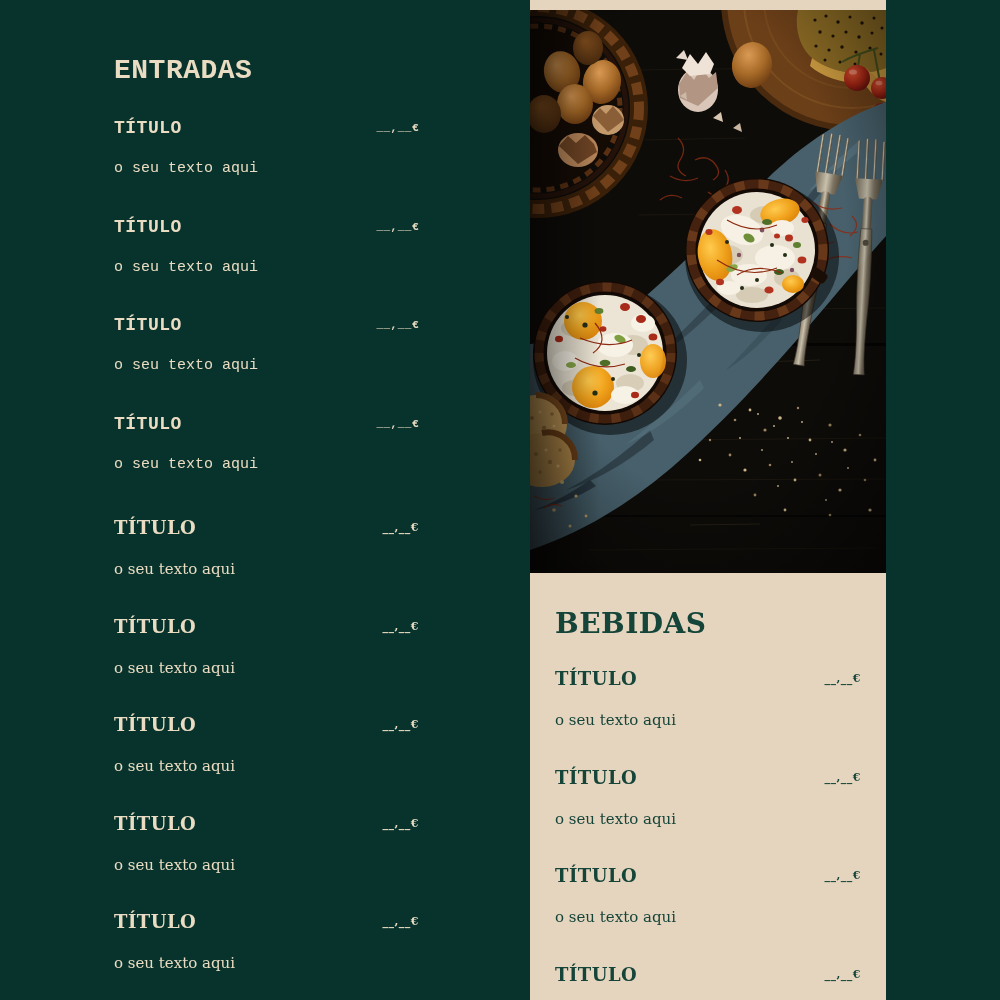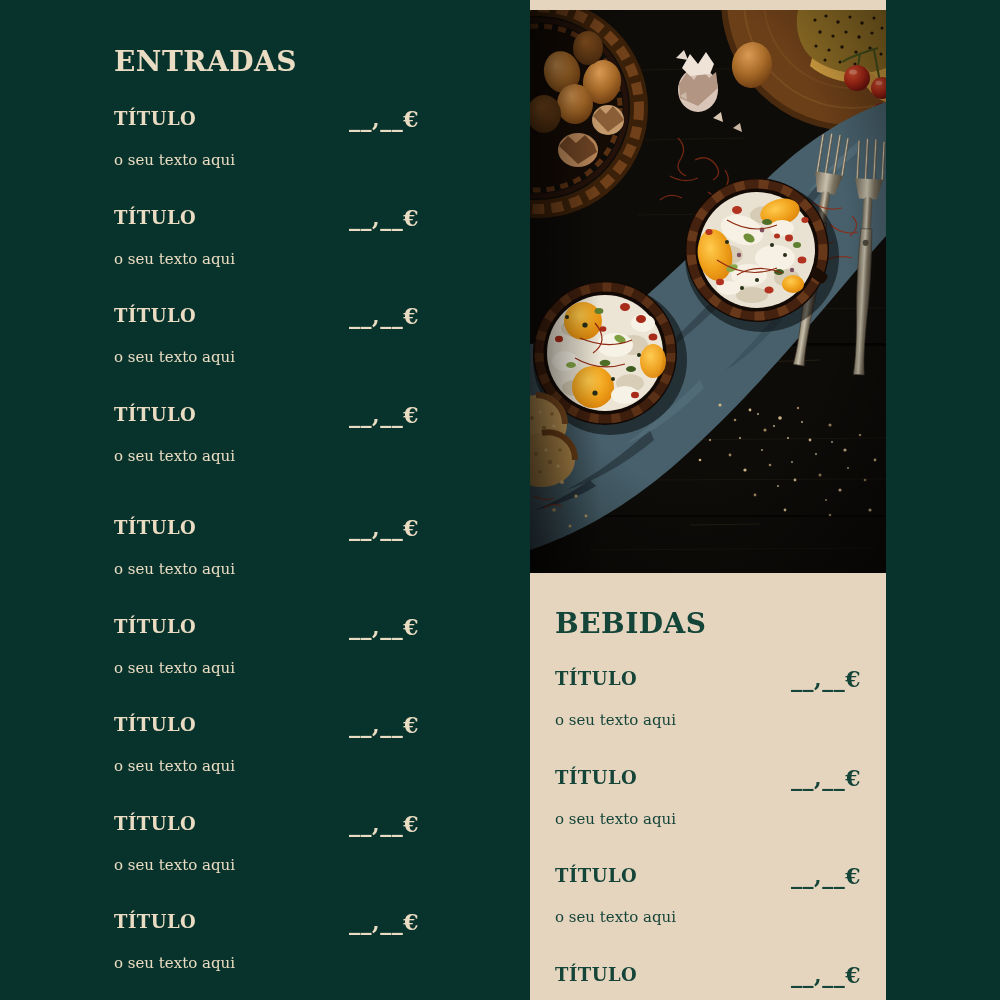--- a/index.html
+++ b/index.html
@@ -13,21 +13,21 @@
   
   .right-panel{
     position:absolute;left:530px;top:0;width:356px;height:1000px;
     background:#E5D5BF;
   }
   .photo{position:absolute;left:0;top:10px;width:356px;height:563px;}
   .photo svg{display:block;}
 
   
   .section{position:absolute;}
-  #sec-entradas{left:114px;top:45px;width:305px;}
+  #sec-entradas{left:114px;top:54px;width:305px;font-family:Liberation Mono, monospace;}
   #sec-pratos{left:114px;top:471px;width:305px;}
   #sec-bebidas{left:25px;top:607px;width:306px;}
 
   .heading{
     margin:0;font-size:28px;line-height:34px;font-weight:bold;
     letter-spacing:.5px;color:#EADCC2;
   }
   #sec-pratos .heading{line-height:35px;width:250px;}
   #sec-bebidas .heading{color:#154439;}
 
@@ -35,21 +35,21 @@
   #sec-pratos .items{margin-top:46px;}
   #sec-bebidas .items{margin-top:27px;}
 
   .menu-item{margin-bottom:36.5px;}
   .mi-row{display:flex;justify-content:space-between;align-items:flex-start;}
   .mi-title{
     font-size:18px;line-height:22px;font-weight:bold;
     letter-spacing:.5px;color:#EADCC2;
   }
   .mi-price{
-    font-size:22px;line-height:22px;font-weight:bold;
+    font-size:11px;line-height:22px;font-weight:bold;
     letter-spacing:.5px;color:#EADCC2;white-space:pre;
   }
   .mi-desc{font-size:15px;line-height:20px;margin-top:20px;color:#EADCC2;}
 
   #sec-bebidas .mi-title,
   #sec-bebidas .mi-price,
   #sec-bebidas .mi-desc{color:#154439;}
 </style>
 </head>
 <body>

